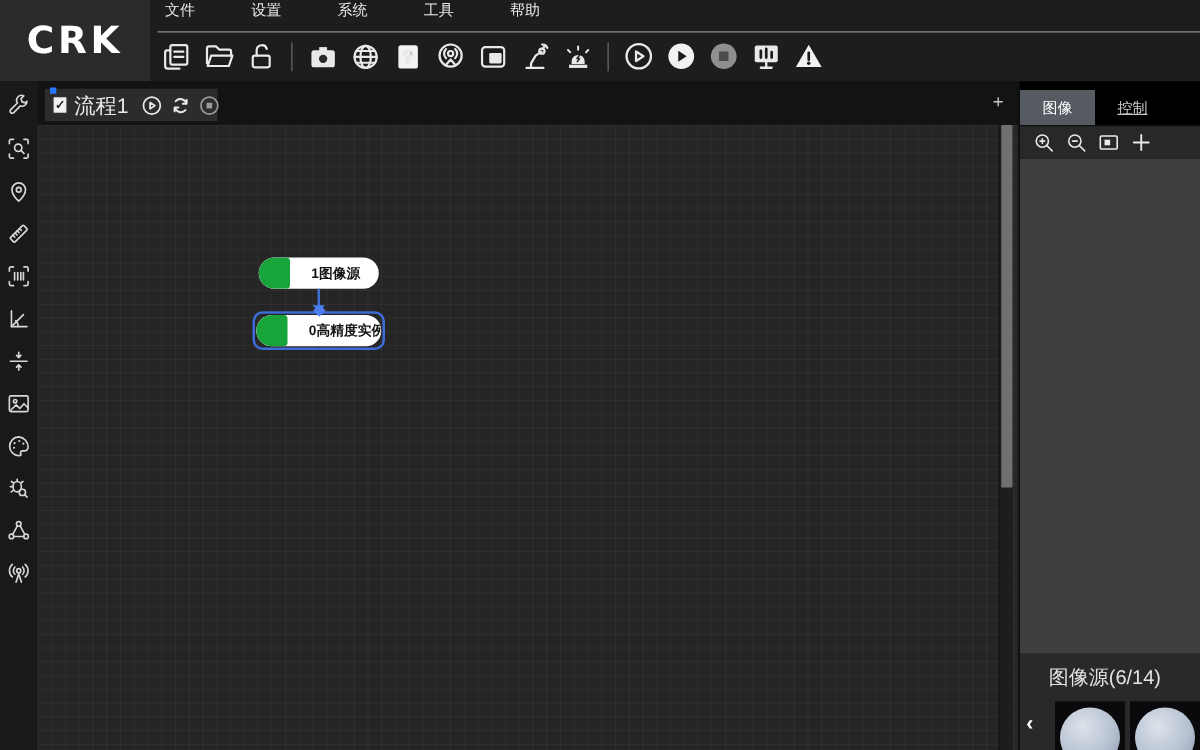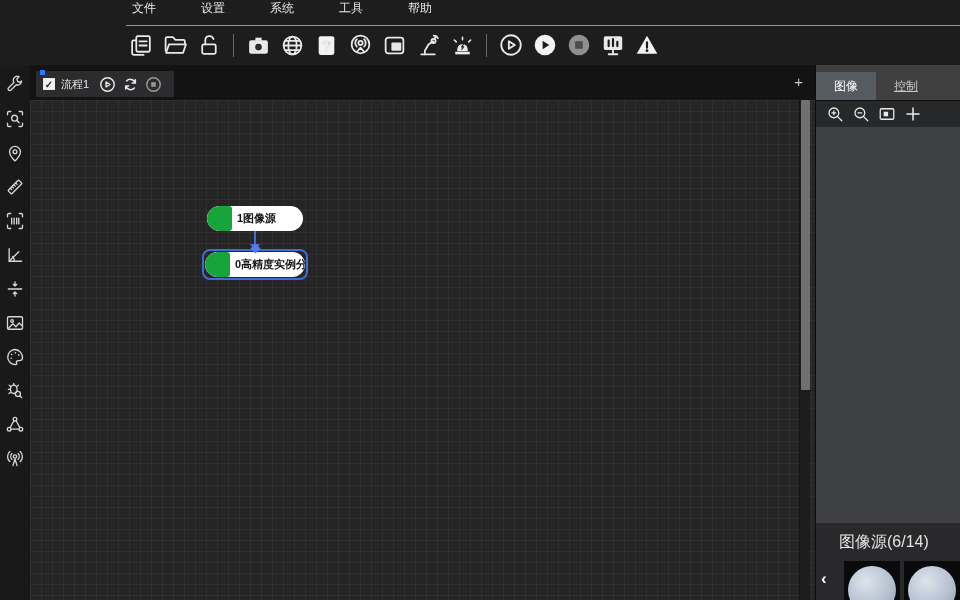--- a/index.html
+++ b/index.html
@@ -25,48 +25,48 @@
   .sb-ic { width:20px; height:20px; }
   .sb-ic svg { stroke:#d6d6d6; stroke-width:1.6; }
 
   
   #flowstrip { position:absolute; left:30px; top:65px; width:785px; height:35px; background:#131314; }
   #flowtab { position:absolute; left:6px; top:6px; height:26px; width:138px; background:#2c2c2e;
     display:flex; align-items:center; padding:0 7px; gap:6px; }
   #flowtab-dot { position:absolute; left:10px; top:5px; width:5px; height:5px; background:#2979ff; }
   #flow-checkbox { width:12px; height:12px; background:#f2f2f2; border:1px solid #e8e8e8;
     font-size:10px; line-height:11px; text-align:center; color:#222; font-weight:bold; }
-  #flowtab-label { color:#e8e8e8; font-size:11px; margin-right:4px; white-space:nowrap; }
+  #flowtab-label { color:#e8e8e8; font-size:17px; margin-right:4px; white-space:nowrap; }
   .ft-btn { width:17px; height:17px; display:flex; align-items:center; justify-content:center; }
   #flow-add { position:absolute; right:12px; top:9px; color:#c8c8c8; font-size:15px; line-height:15px; }
 
   
   #canvas { position:absolute; left:30px; top:100px; width:785px; height:500px; background:#252526;
     background-image:
       linear-gradient(rgba(255,255,255,0.045) 1px, transparent 1px),
       linear-gradient(90deg, rgba(255,255,255,0.045) 1px, transparent 1px);
     background-size:11px 11px; overflow:hidden; }
   #vscroll { position:absolute; right:5px; top:0; width:11px; height:100%; background:#1d1d1d; border-left:1px solid #141414; }
   #vscroll-thumb { position:absolute; left:1px; top:0; width:9px; height:290px; background:#707070; border-radius:1px; }
 
   .node { display:flex; align-items:center; background:#ffffff; border-radius:12.5px; overflow:hidden; }
   .node-cap { flex:0 0 25px; height:100%; background:#17a53b; border-radius:12.5px 3px 3px 12.5px; }
-  .node-label { font-size:11px; font-weight:bold; color:#141414; margin-left:5px; white-space:nowrap; }
+  .node-label { font-size:11px; font-weight:bold; color:#141414; margin-left:17px; white-space:nowrap; }
   #node1 { position:absolute; left:177px; top:106px; width:96px; height:25px; }
   #connector { position:absolute; left:224px; top:131px; width:0; height:15px; border-left:2px solid #3f6fd1; }
   #connector-head { position:absolute; left:220px; top:144px; width:0; height:0;
     border-left:5px solid transparent; border-right:5px solid transparent; border-top:7px solid #3f6fd1; }
   #node2wrap { position:absolute; left:172px; top:149px; width:106px; height:31px;
     border:2px solid #3d6cd8; border-radius:8px; }
   #node2 { width:100px; height:25px; margin:1px; }
   #node2-handle { position:absolute; left:50%; top:-6px; width:7px; height:7px; margin-left:-3px;
     background:#4f7ef0; transform:rotate(45deg); }
 
   
-  #rpanel { position:absolute; left:815px; top:65px; width:145px; bottom:0; background:#404040;
+  #rpanel { position:absolute; left:815px; top:65px; width:145px; bottom:0; background:#000000;
     border-left:1px solid #0c0c0c; overflow:hidden;padding-left:28px; }
   .rtab { position:absolute; top:7px; width:60px; height:28px; display:flex; align-items:center;
     justify-content:center; font-size:12px; }
   #rtab-image { left:0; background:#565b62; color:#ffffff; }
   #rtab-control { left:60px; background:transparent; color:#c9c9c9;text-decoration:underline; }
   #viewerbar { position:absolute; top:35px; left:0; right:0; height:27px; background:#27282a;
     border-top:1px solid #0e0e0e; display:flex; align-items:center; padding-left:10px; gap:8px; }
   .vb-ic { width:18px; height:18px; }
   #imagearea { position:absolute; top:62px; left:0; right:0; height:396px; background:#3e3f40; }
   #rbottom { position:absolute; top:458px; left:0; right:0; bottom:0; background:#29292b; overflow:hidden; }
@@ -74,20 +74,21 @@
   #thumb-prev { position:absolute; left:5px; top:46px; color:#ffffff; font-size:17px; font-weight:bold; }
   .thumb { position:absolute; top:38px; width:56px; height:56px; background:#0a0a0c; }
   #thumb1 { left:28px; } #thumb2 { left:88px; }
   .sphere { position:absolute; left:4px; top:5px; width:48px; height:48px; border-radius:50%;
     background:radial-gradient(circle at 38% 32%, #dde3ea, #b6c1d2 55%, #939eb0 90%); }
 </style>
 </head>
 <body>
 
 <div id="header">
+  <div id="logo">CRK</div>
   <div id="menubar">
     <span class="menu-item">文件</span>
     <span class="menu-item">设置</span>
     <span class="menu-item">系统</span>
     <span class="menu-item">工具</span>
     <span class="menu-item">帮助</span>
   </div>
   <div id="menu-sep"></div>
 
   <div id="toolbar">

